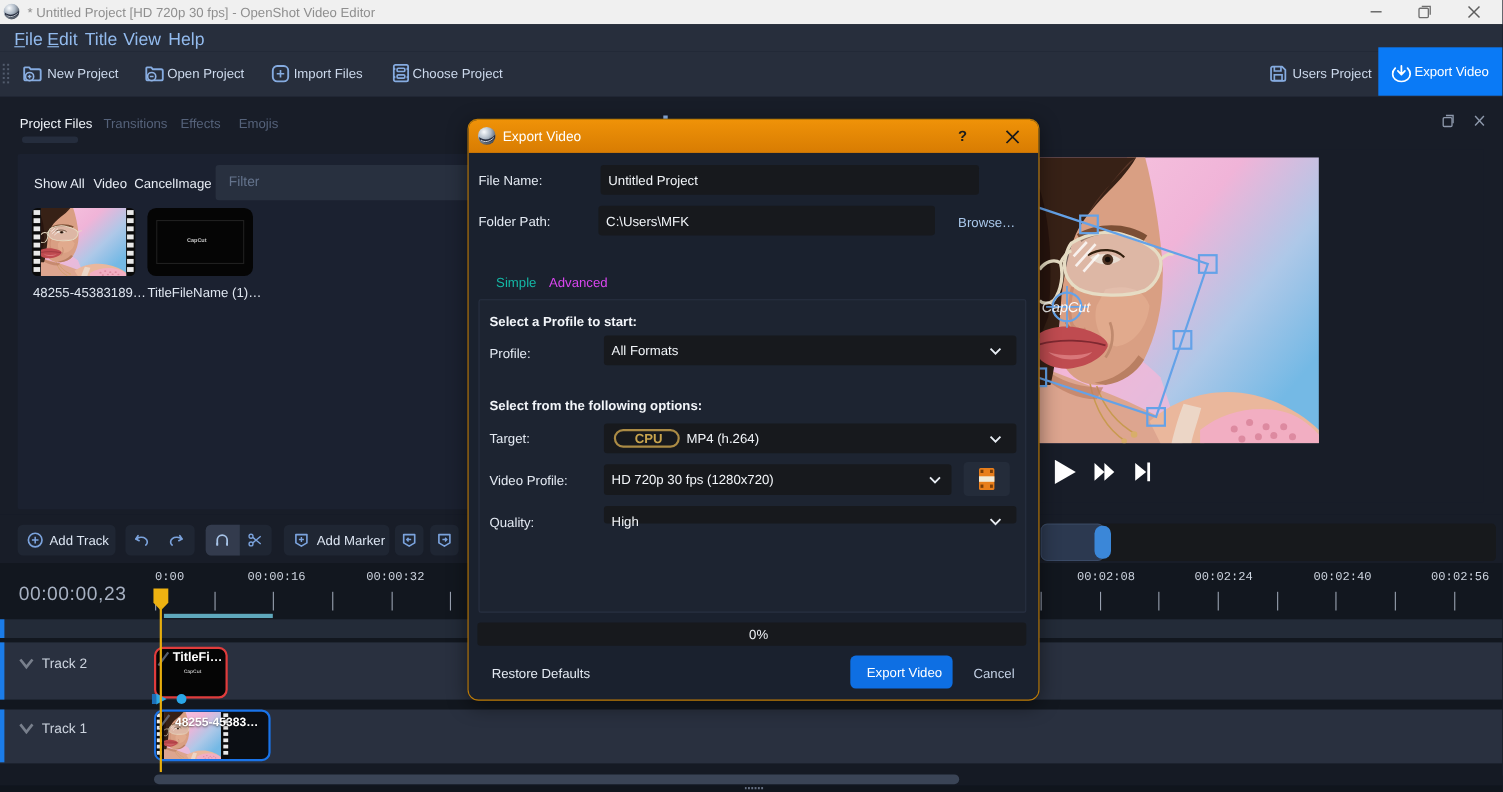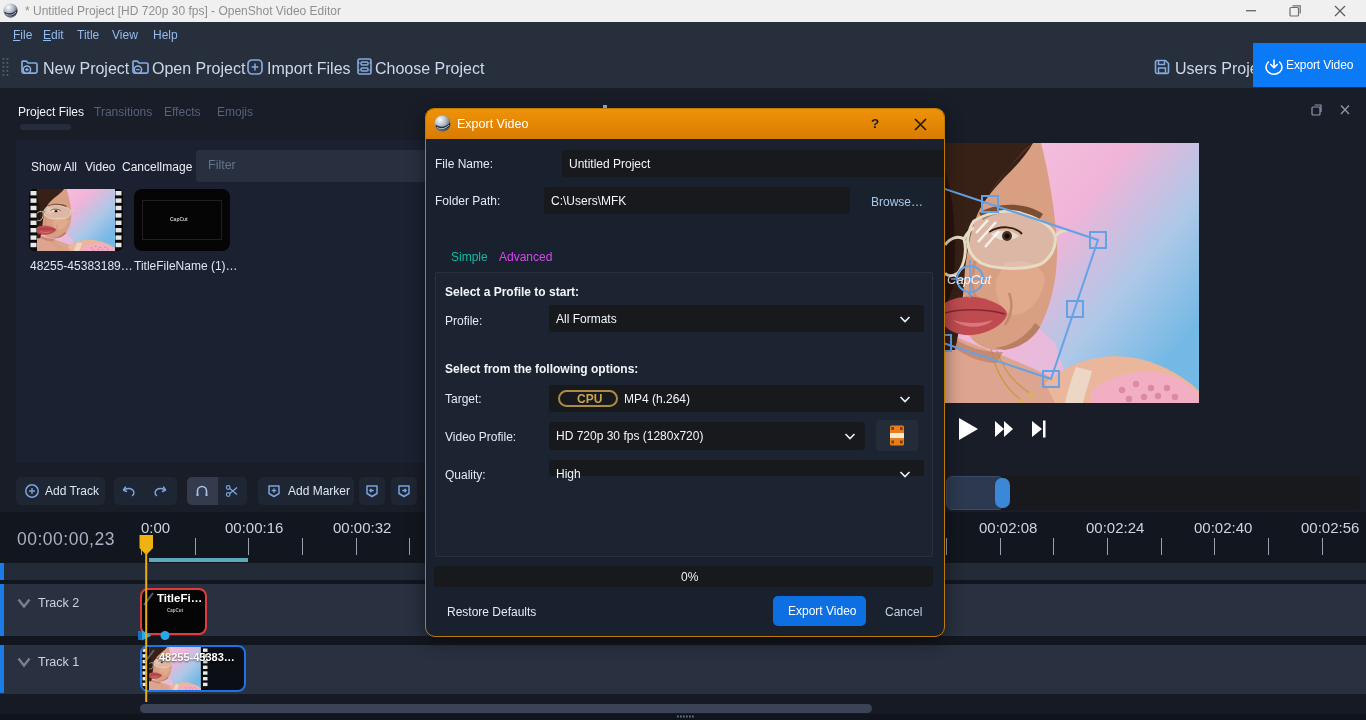--- a/index.html
+++ b/index.html
@@ -6,43 +6,43 @@
   html,body { width:1366px; height:720px; overflow:hidden; background:#181d28;
     font-family:"Liberation Sans", sans-serif; }
   #app { position:relative; width:1366px; height:720px; }
   .abs { position:absolute; }
   svg { position:absolute; display:block; }
   
   #titlebar { left:0; top:0; width:1366px; height:22px; background:#f0f0f0; }
   #titletext { left:25px; top:4px; font-size:12px; color:#8f8f8f; }
   
   #menubar { left:0; top:22px; width:1366px; height:25px; background:#272e3c; }
-  .menuitem { position:absolute; top:6px; font-size:12px; color:#93bbee; }
+  .menuitem { position:absolute; top:6px; font-size:16px; color:#93bbee; }
   
   #toolbar { left:0; top:47px; width:1366px; height:41px; background:#272e3c; }
-  .tbtext { position:absolute; top:13px; font-size:16px; color:#ccd9ec; }
+  .tbtext { position:absolute; top:13px; font-size:12px; color:#ccd9ec; }
   #exportbtn { left:1253px; top:43px; width:113px; height:44px; background:#0a7af6; }
   #exportbtn span { position:absolute; left:33px; top:15px; font-size:12px; letter-spacing:-0.1px; color:#fff; }
   
   #main { left:0; top:88px; width:1366px; height:380px; background:#181d28; }
   .ptab { position:absolute; top:17px; font-size:12px; color:#55627a; }
   #filepanel { left:16px; top:52px; width:919px; height:323px; background:#1b2130; border-radius:2px;}
   .ftab { position:absolute; top:20px; font-size:12px; color:#e7ecf4; }
   #filterbox { left:180px; top:10px; width:739px; height:32px; background:#28303f; border-radius:3px; }
   #filterbox span { position:absolute; left:12px; top:8px; font-size:12.5px; color:#64738c; }
   .thumblabel { position:absolute; top:119px; font-size:12px; color:#dfe6f0; }
   
   #prevpanel { left:937px; top:48px; width:412px; height:321px; background:#181d28; }
   
   #timeline { left:0; top:468px; width:1366px; height:252px; background:#181d28; }
   .tlbtn { position:absolute; top:9px; height:28px; background:#1f2633; border-radius:5px; }
   .tlbtn span { position:absolute; font-size:12px; color:#dce5f2; top:7px; }
   #ruler { left:0; top:44px; width:1366px; height:50px; background:#12171f; }
   #bigtime { left:17px; top:17px; font-size:17.5px; color:#a7b1c2; letter-spacing:0.5px; }
-  .rlabel { position:absolute; top:7px; font-size:15px; color:#ccd3de; }
+  .rlabel { position:absolute; top:7px; font-size:11px; color:#ccd3de;font-family:Liberation Mono, monospace; }
   .tick { position:absolute; top:26px; width:1px; height:17px; background:#98a1b0; }
   #trackbody { left:0; top:94px; width:1366px; height:136px; background:#12171f; }
   .trow { position:absolute; left:0; width:1366px; background:#29303f; }
   .tbar { position:absolute; left:0; width:4px; background:#1b7ce8; }
   .tname { position:absolute; left:38px; font-size:12.5px; color:#ccd3de; }
   #hscroll { left:0; top:226px; width:1366px; height:20px; background:#151a24; }
   #hthumb { left:140px; top:10px; width:732px; height:9px; background:#3a4456; border-radius:4.5px; }
   #bottomstrip { left:0; top:246px; width:1366px; height:6px; background:#10151d; }
   
   #clip2 { left:140px; top:588px; width:67px; height:47px; background:#050505; border:2px solid #e03c3c; border-radius:8px; }
@@ -421,21 +421,21 @@
         <path d="M1.5,9 C5,12 11,12 15,7 L15,10 C11,15 4,14.5 1.8,11 Z" fill="#252c3e"></path>
         <path d="M3,11.5 C6,14 11,13 14,9.5" stroke="#dfe3e8" stroke-width="0.8" fill="none"></path>
       </svg>
       <span>Export Video</span>
       <span class="abs" style="left:445px;top:7px;font-size:13.5px;font-weight:600;color:#1c1c1c">?</span>
       <svg style="left:486px;top:7px" width="17" height="17" viewBox="0 0 17 17">
         <path d="M3,3 L14,14 M14,3 L3,14" stroke="#1a1a1a" stroke-width="1.6"></path>
         </svg>
     </div>
     <span class="dlabel" style="left:9px;top:48px">File Name:</span>
-    <div class="dfield" style="left:136px;top:41px;width:390px;height:27px">
+    <div class="dfield" style="left:120px;top:41px;width:344px;height:27px">
         <span>Untitled Project</span>
       </div>
     <span class="dlabel" style="left:9px;top:85px">Folder Path:</span>
     <div class="dfield" style="left:118px;top:78px;width:306px;height:27px">
         <span>C:\Users\MFK</span>
       </div>
     <span class="dlabel" style="left:445px;top:86px;color:#a9c7ea">Browse…</span>
     <span class="dlabel" style="left:25px;top:141px;color:#14b8a6">Simple</span>
     <span class="dlabel" style="left:73px;top:141px;color:#d946ef">Advanced</span>
     <div id="groupbox" class="abs"></div>

